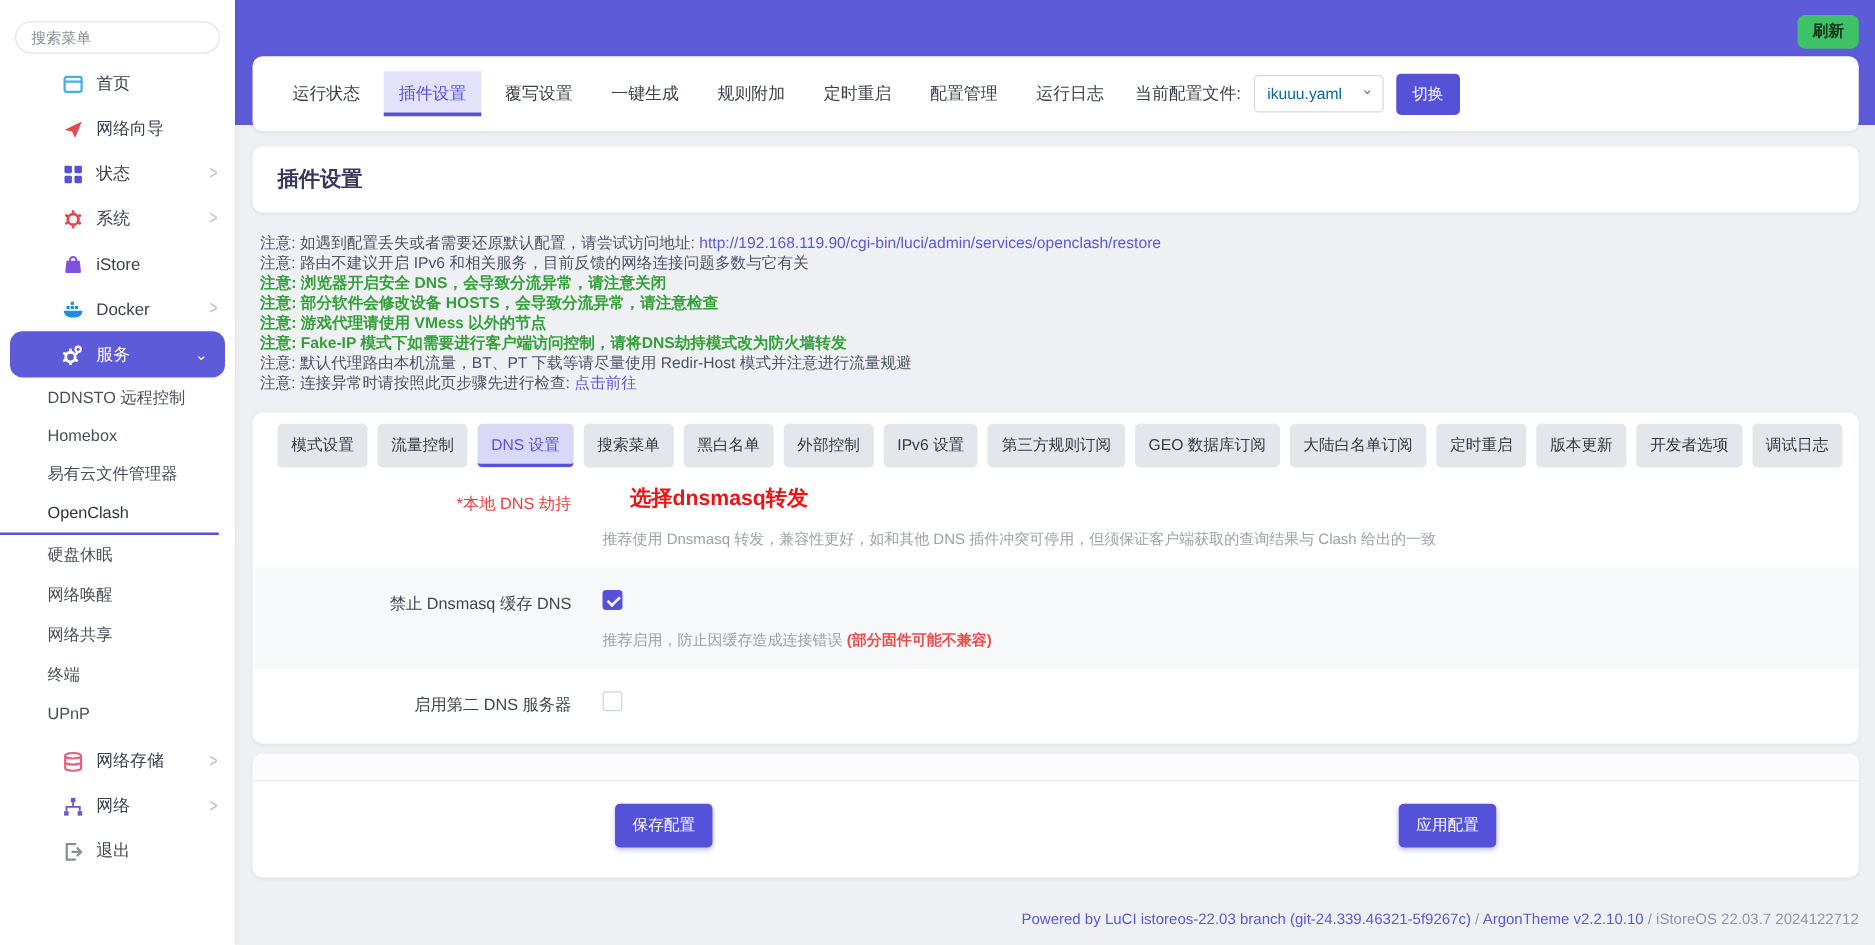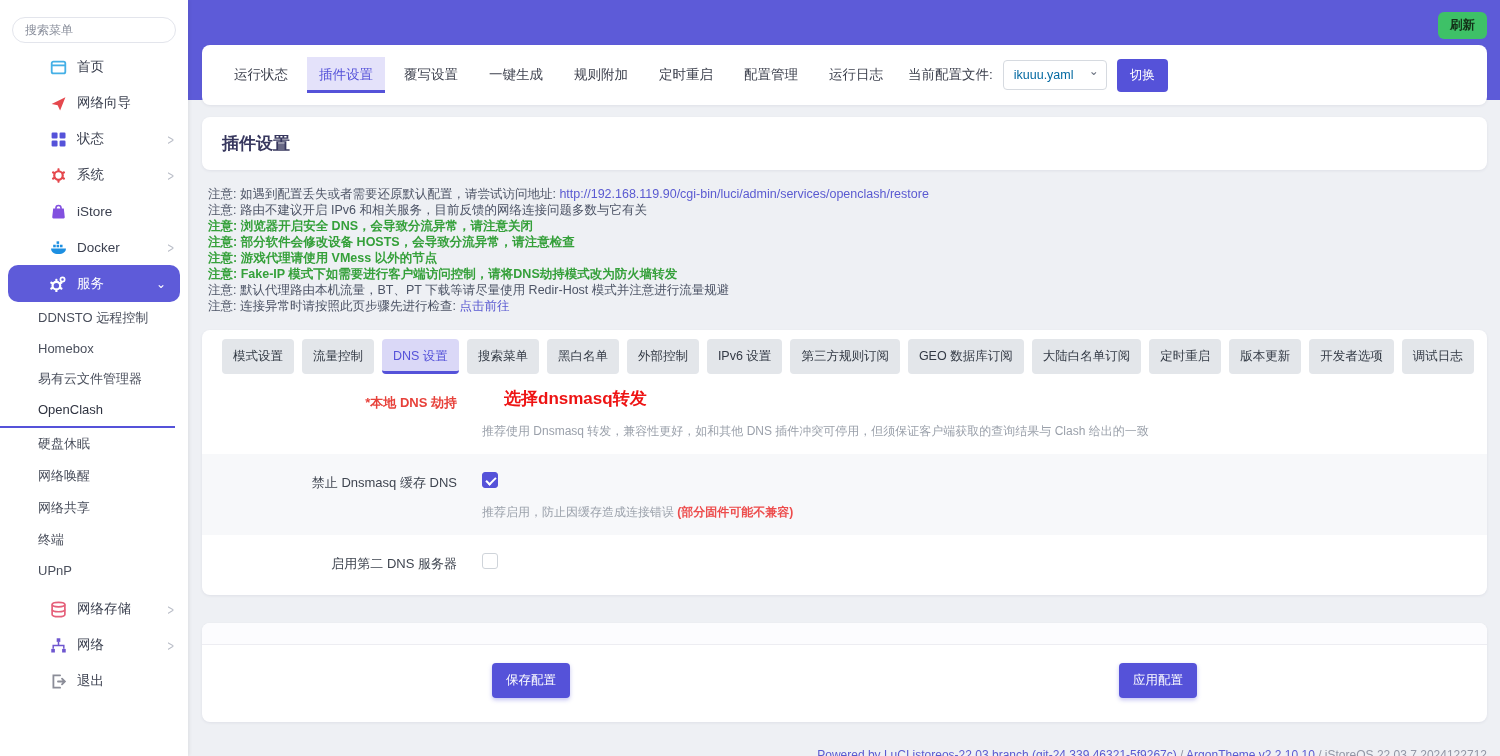--- a/index.html
+++ b/index.html
@@ -63,34 +63,34 @@
   .form-card { margin:10px 13px 0 14px; overflow:hidden; }
   .chips { display:flex; align-items:flex-start; padding:9px 20px 0 20px; gap:8px; flex-wrap:nowrap; }
   .chip { background:#e3e6ea; color:#333a45; font-size:12.5px; padding:9px 11px; border-radius:4px;
     cursor:pointer; white-space:nowrap; }
   .chip.active { background:#dad8f7; color:#5552d9; border-bottom:3px solid #5552d9;
     padding-bottom:6px; }
   .frow { display:flex; padding:13px 20px 14px 20px; }
   .frow.alt { background:#f7f8fa; }
   .flabel { width:260px; min-width:260px; text-align:right; padding-right:25px; padding-top:7px;
     font-size:13px; color:#3f4550; }
-  .flabel.required { color:#e7413a; font-weight:bold; }
+  .flabel.required { color:#e7413a; font-weight:normal; }
   .fcontrol { flex:1; }
   .ctrl-line { display:flex; align-items:center; }
   .form-select { width:230px; }
   .form-select .cfg-select { width:230px; color:#6b7280; }
   .annotation { color:#ee1313; font-size:17px; margin-left:22px; font-weight:bold; }
   .fdesc { margin-top:13px; font-size:12px; color:#9ba1ab; }
   .fdesc .red { color:#ed4c4c; font-weight:bold; }
   .cbx { width:16px; height:16px; border:1.5px solid #cfd4da; border-radius:3px; background:#fff;
     display:inline-block; position:relative; cursor:pointer; margin-top:5px; }
   .cbx.checked { background:#5552d9; border-color:#5552d9; }
   .cbx.checked::after { content:""; position:absolute; left:5px; top:2px; width:4px; height:8px;
     border:solid #fff; border-width:0 2px 2px 0; transform:rotate(45deg); }
-  .btn-card { margin:28px 13px 0 14px; overflow:hidden; }
+  .btn-card { margin:8px 13px 0 14px; overflow:hidden; }
   .btn-card-top { height:22px; background:#fcfcfe; border-bottom:1px solid #ededf2; }
   .btn-row { display:flex; justify-content:space-between; padding:18px 290px 24px 290px; }
   .action-btn { background:#5552d9; color:#fff; border:none; border-radius:4px; padding:9px 14px;
     font-size:12.5px; cursor:pointer; font-family:inherit; box-shadow:0 2px 4px rgba(85,82,217,.35); }
   .footer { margin:26px 13px 0 14px; text-align:right; font-size:12px; color:#9296a5; }
   .footer a { color:#5a5ad1; text-decoration:none; }
 </style>
 </head>
 <body>
 

